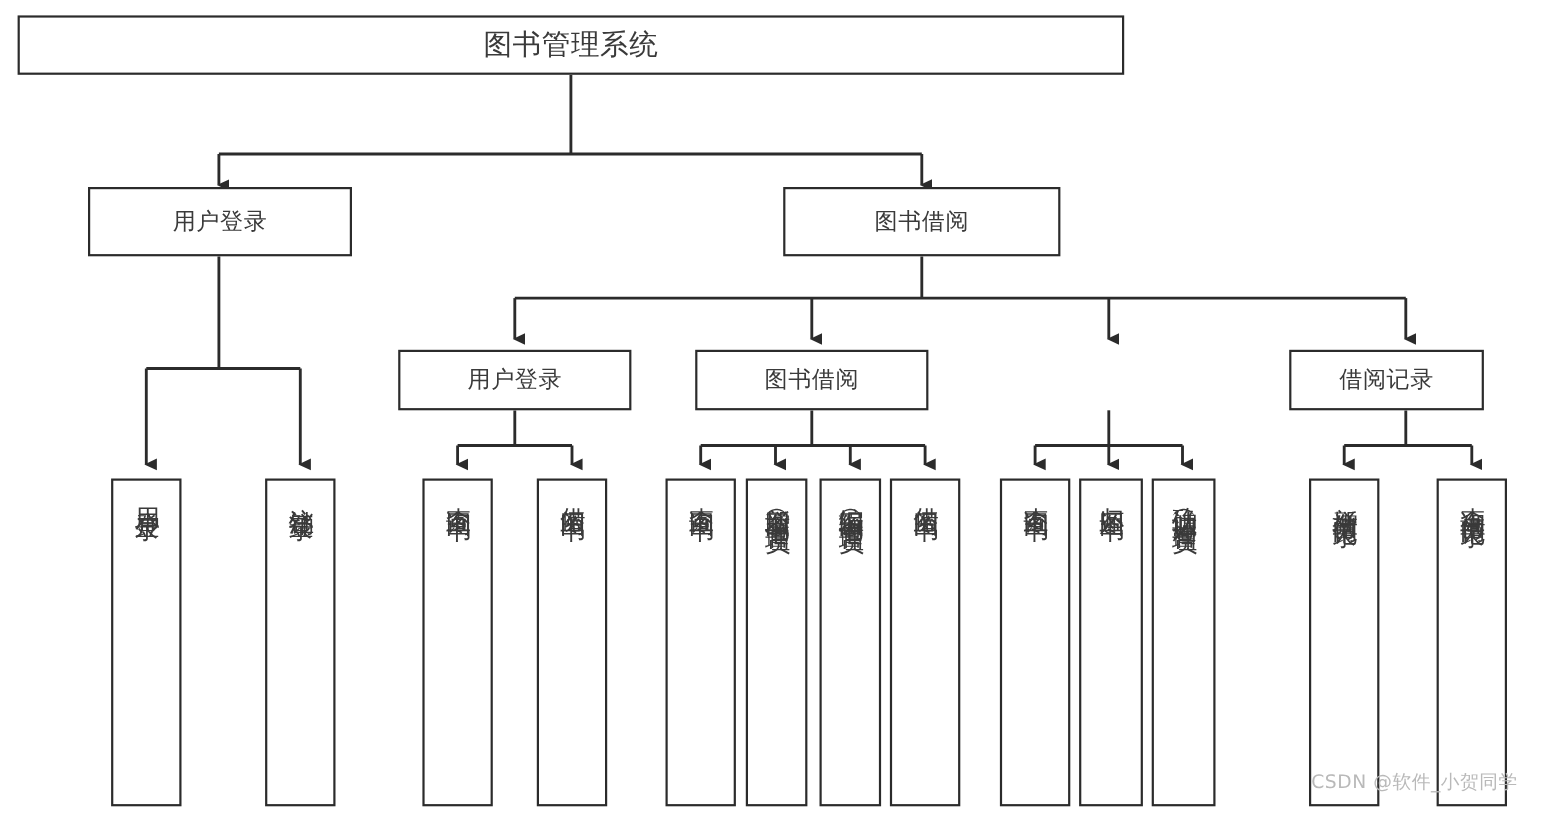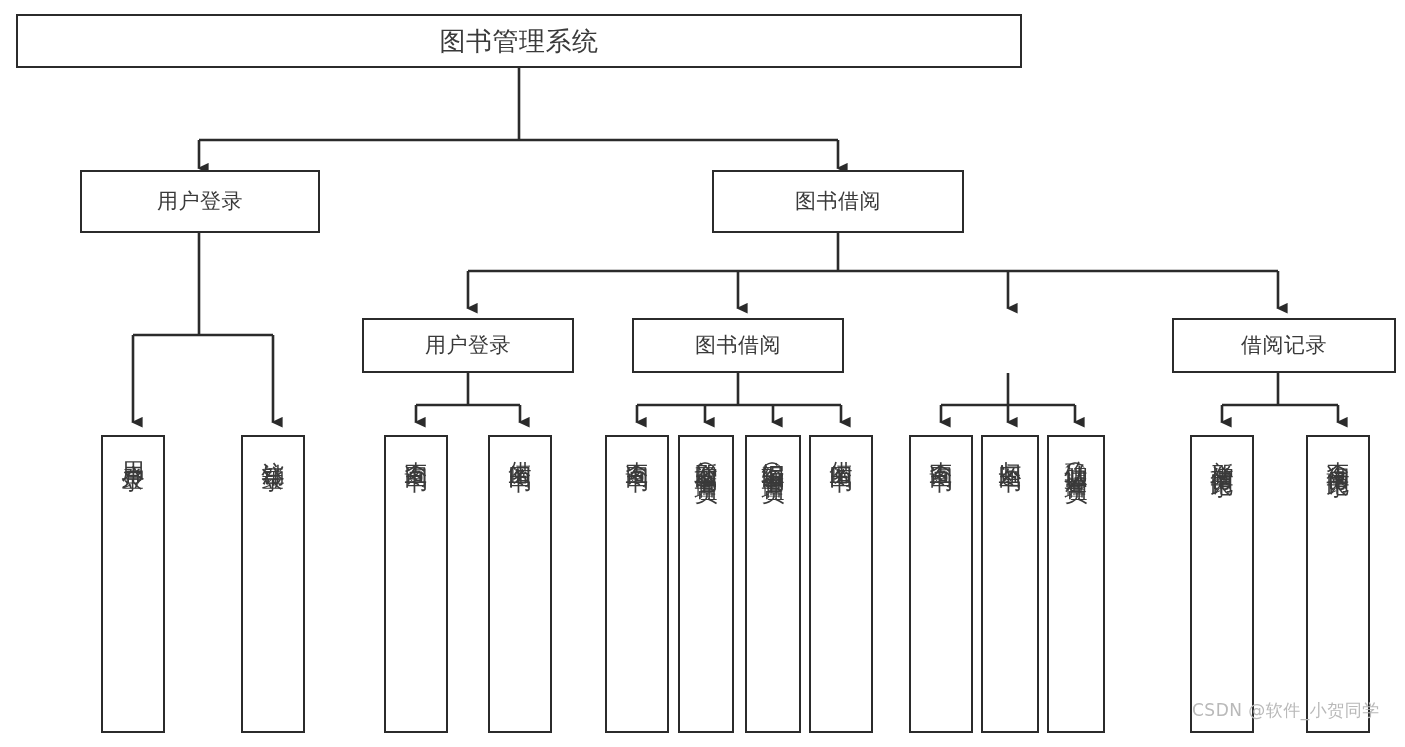--- a/index.html
+++ b/index.html
@@ -141,21 +141,21 @@
 
   <div class="node horiz" style="left:362px; top:318px; width:212px; height:55px;">
     <span class="label">用户登录</span>
   </div>
 
   <div class="node horiz" style="left:632px; top:318px; width:212px; height:55px;">
     <span class="label">图书借阅</span>
   </div>
 
 
-  <div class="node horiz" style="left:1172px; top:318px; width:224px; height:55px;">
+  <div class="node horiz" style="left:1172px; top:318px; width:177px; height:55px;">
     <span class="label">借阅记录</span>
   </div>
 
   <div class="node vert" style="left:101px; top:435px; width:64px; height:298px;">
     <span class="label">用户登录</span>
   </div>
 
   <div class="node vert" style="left:241px; top:435px; width:64px; height:298px;">
     <span class="label">注销登录</span>
   </div>

